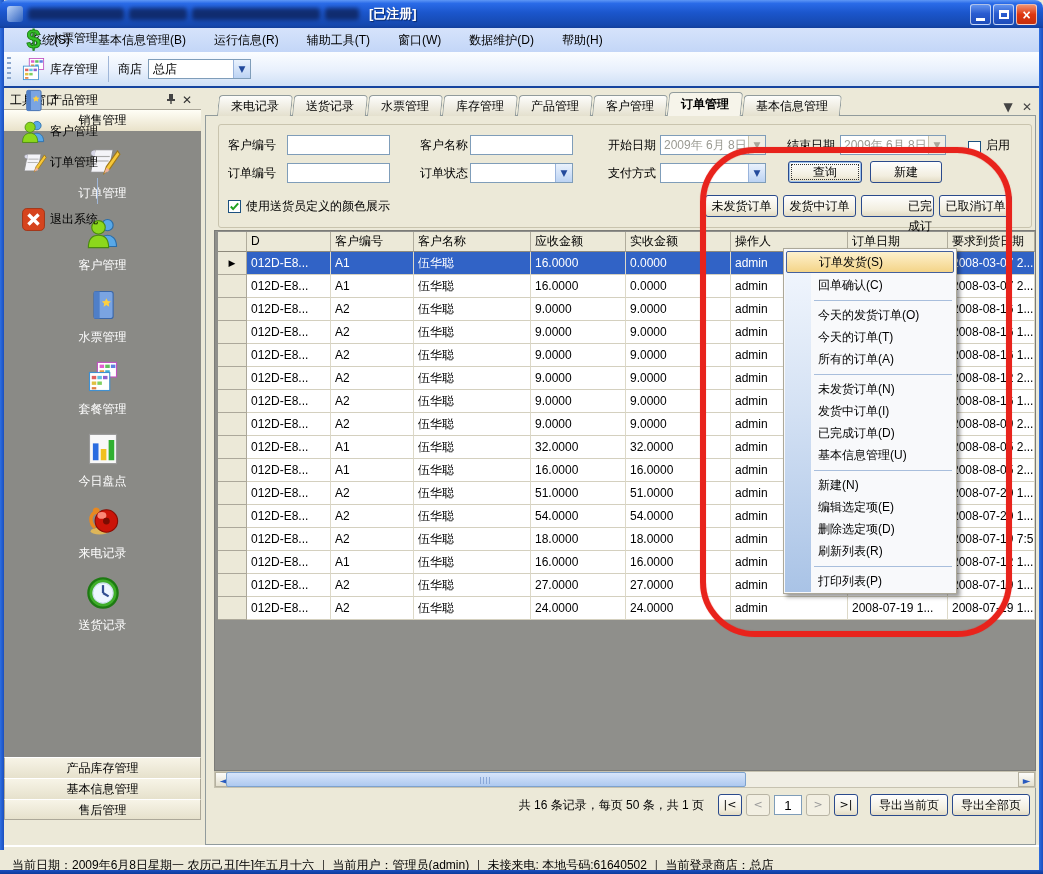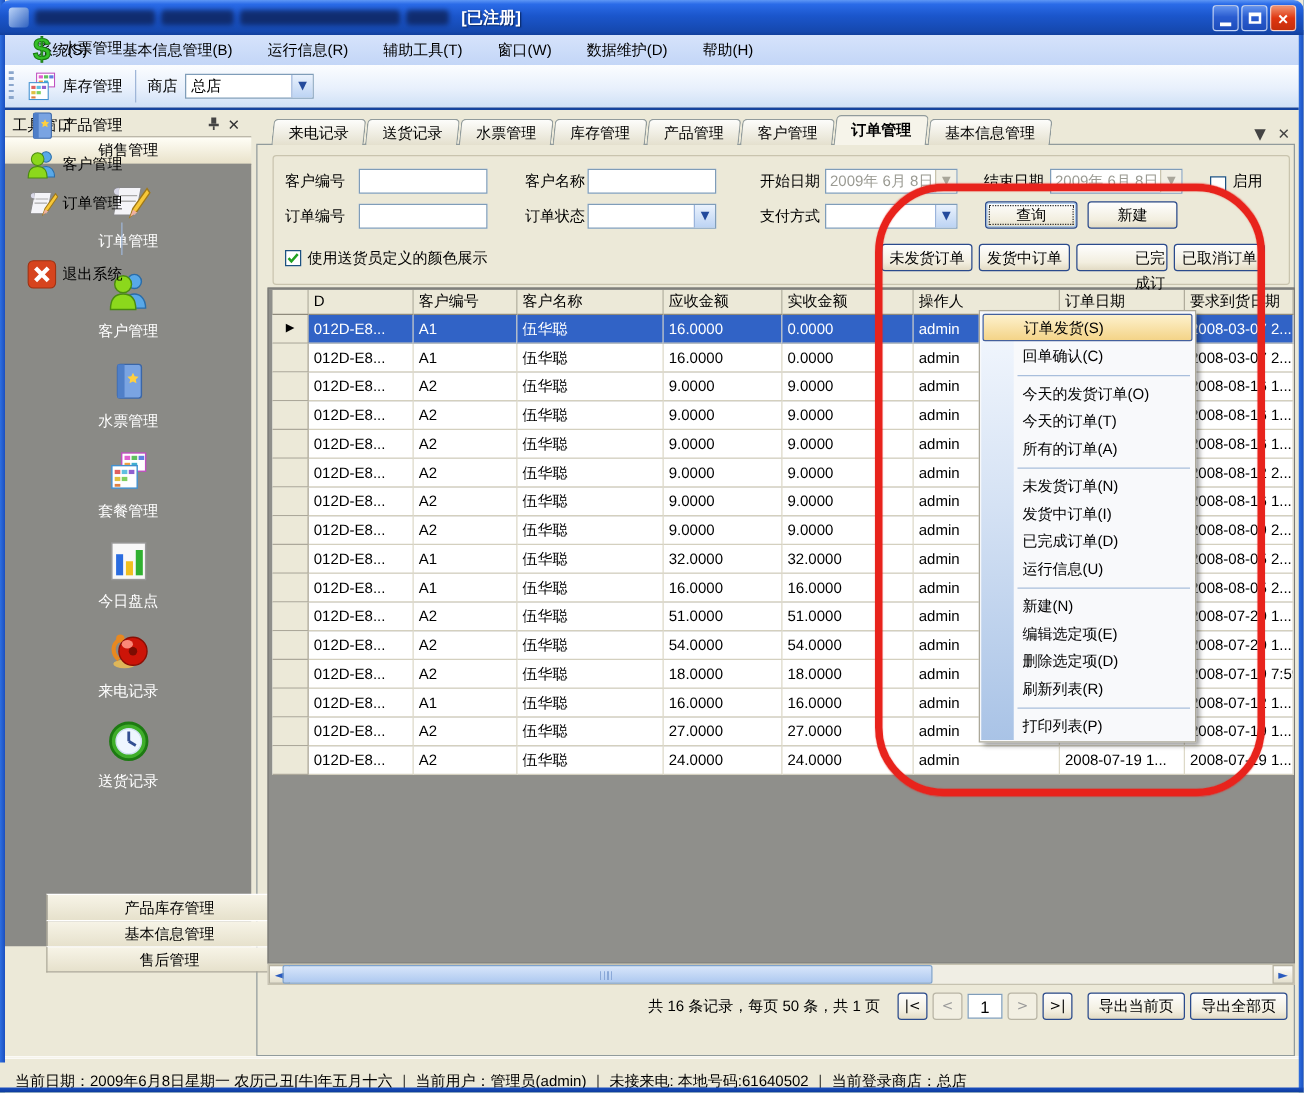--- a/index.html
+++ b/index.html
@@ -53,21 +53,21 @@
   .sb-header .t{flex:1;}
   .sb-hicon{width:16px;height:14px;text-align:center;color:#333;font-size:12px;line-height:14px;font-family:"DejaVu Sans",sans-serif;}
   .sb-section{position:absolute;left:4px;top:110px;width:197px;height:21px;z-index:3;
     background:linear-gradient(180deg,#fffef6,#e9e2ca);border-bottom:1px solid #aca899;
     text-align:center;line-height:21px;}
   .sb-body{position:absolute;left:4px;top:131px;width:197px;height:626px;z-index:3;background:#8a8a86;
     display:flex;flex-direction:column;align-items:center;padding-top:12px;box-sizing:border-box;gap:13px;overflow:hidden;}
   .sb-item{display:flex;flex-direction:column;align-items:center;gap:3px;cursor:default;}
   .sb-item svg{width:36px;height:36px;}
   .sb-item .lbl{color:#fff;}
-  .sb-bottom{position:absolute;left:4px;top:715px;width:197px;height:76px;z-index:3;margin-left:33px;}
+  .sb-bottom{position:absolute;left:4px;top:757px;width:197px;height:76px;z-index:3;}
   .sb-bar{height:21px;background:linear-gradient(180deg,#f7f4e7,#e6e1cc);border:1px solid #aca899;border-top-color:#fff;
     text-align:center;line-height:20px;box-sizing:border-box;border-bottom:none;}
   .sb-bar:last-child{border-bottom:1px solid #aca899;}
   
   .tabpage{position:absolute;left:205px;top:115px;width:831px;height:730px;z-index:2;
     background:#ece9d8;border:1px solid #919b9c;box-sizing:border-box;}
   .tabbar{position:absolute;left:218px;top:93px;height:23px;z-index:4;display:flex;align-items:flex-end;}
   .tab{height:20px;line-height:20px;padding:0 12px;background:linear-gradient(180deg,#fdfdfb,#e4e0ce);
     border:1px solid #919b9c;border-bottom:none;border-radius:4px 4px 0 0;margin-right:1px;
     transform:skewX(-6deg);cursor:default;}
@@ -690,21 +690,21 @@
         <div class="cm-item hl">订单发货(S)</div>
         <div class="cm-item">回单确认(C)</div>
         <div class="cm-sep"></div>
         <div class="cm-item">今天的发货订单(O)</div>
         <div class="cm-item">今天的订单(T)</div>
         <div class="cm-item">所有的订单(A)</div>
         <div class="cm-sep"></div>
         <div class="cm-item">未发货订单(N)</div>
         <div class="cm-item">发货中订单(I)</div>
         <div class="cm-item">已完成订单(D)</div>
-        <div class="cm-item">运行信息(U)</div>
+        <div class="cm-item">基本信息管理(U)</div>
         <div class="cm-sep"></div>
         <div class="cm-item">新建(N)</div>
         <div class="cm-item">编辑选定项(E)</div>
         <div class="cm-item">删除选定项(D)</div>
         <div class="cm-item">刷新列表(R)</div>
         <div class="cm-sep"></div>
         <div class="cm-item">打印列表(P)</div>
       </div>
   </div>
 

